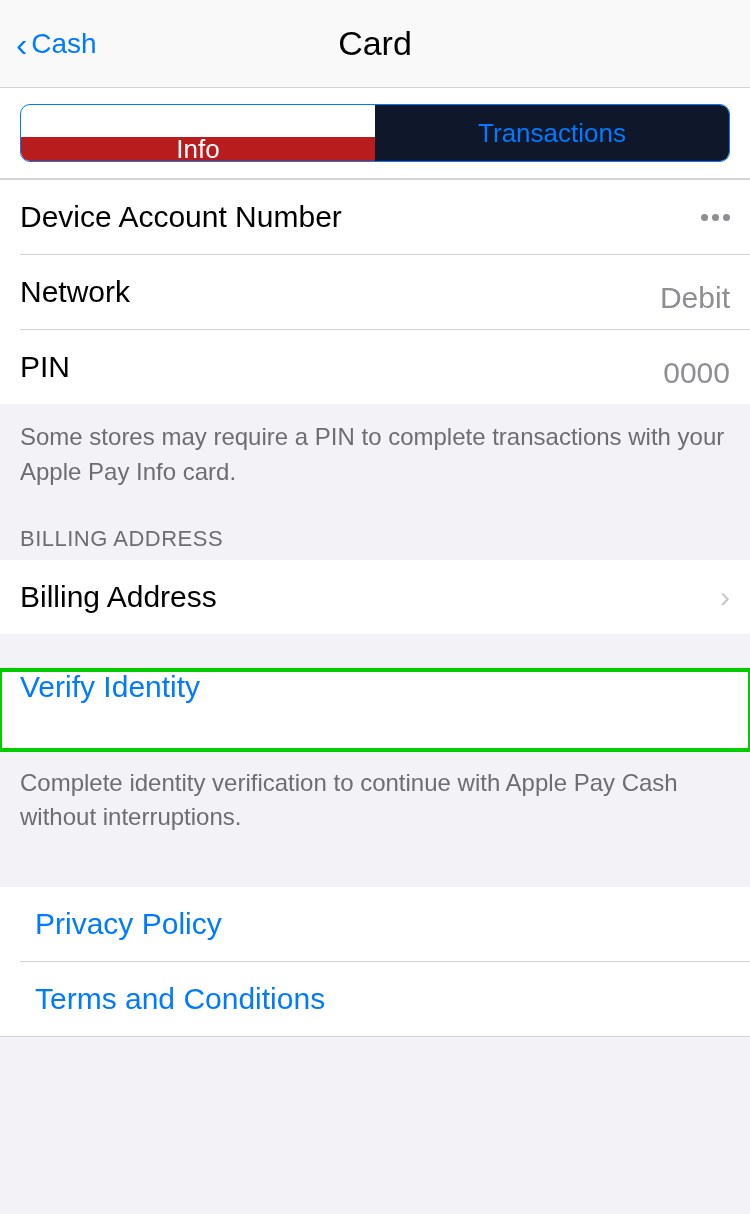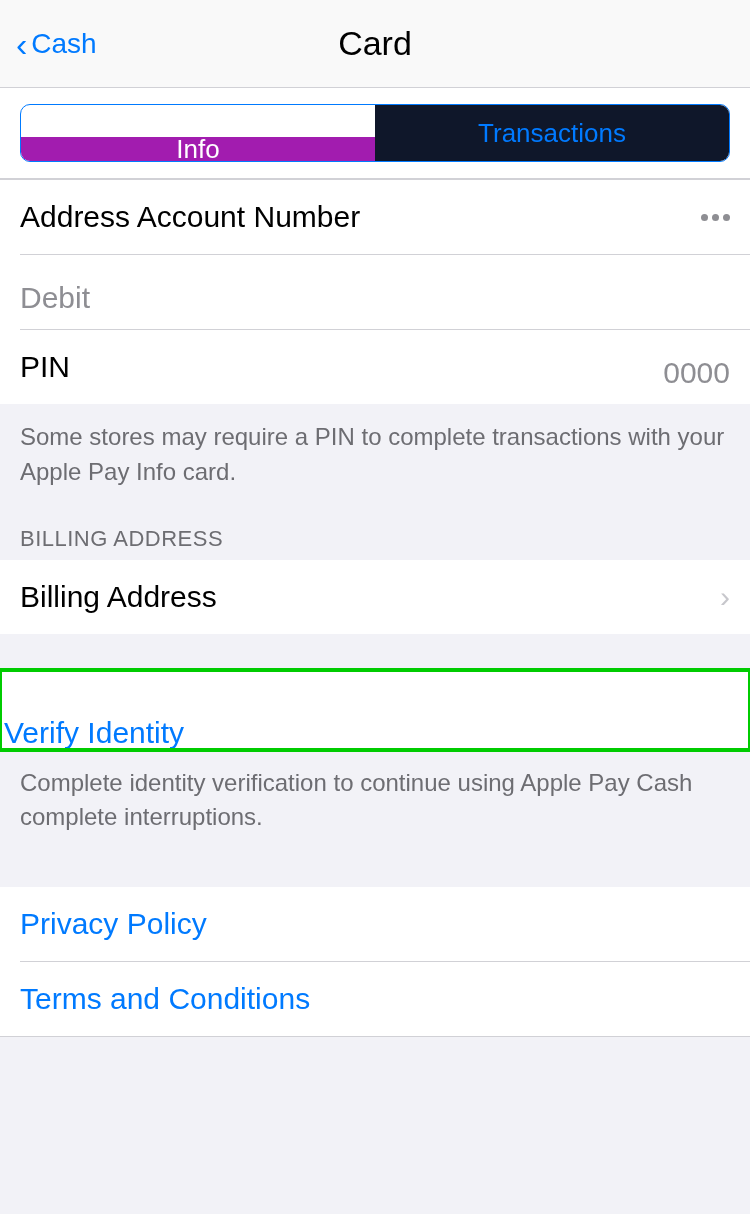--- a/index.html
+++ b/index.html
@@ -63,21 +63,21 @@
     .segment-btn {
       flex: 1;
       display: flex;
       align-items: center;
       justify-content: center;
       font-size: 26px;
       font-weight: 500;
       cursor: pointer;
     }
     .segment-btn.active {
-      background: #a21caf;
+      background: #b91c1c;
       color: #fff;
       margin-top: 32px;
     }
     .segment-btn.inactive {
       background: #0f172a;
       color: #007aff;
     }
 
     
     .section-divider {
@@ -152,36 +152,36 @@
 
     
     .group-gap {
       height: 36px;
       background: #f2f2f7;
     }
 
     
     .verify-row {
       background: #fff;
-      padding: 0 4px;
+      padding: 0 20px;
       height: 80px;
       display: flex;
-      align-items: flex-end;
+      align-items: flex-start;
       outline: 4px solid #00cc00;
       outline-offset: -2px;
     }
     .verify-label {
       font-size: 30px;
       color: #007aff;
     }
 
     
     .link-row {
       background: #fff;
-      padding: 0 20px;
+      padding: 0 35px;
       height: 74px;
       display: flex;
       align-items: center;
     }
     .link-label {
       font-size: 30px;
       color: #007aff;
     }
   </style>
 </head>
@@ -203,30 +203,31 @@
     <div class="segment-btn inactive">
       <span>Transactions</span>
     </div>
   </div>
 </div>
 
 <div class="section-divider-full"></div>
 
 <div class="white-group">
   <div class="row">
-    <span class="row-label">Address Account Number</span>
+    <span class="row-label">Device Account Number</span>
     <div class="row-dots">
       <div class="dot"></div>
       <div class="dot"></div>
       <div class="dot"></div>
     </div>
   </div>
   <div class="section-divider"></div>
 
   <div class="row">
+    <span class="row-label">Network</span>
     <span class="row-value">Debit</span>
   </div>
   <div class="section-divider"></div>
 
   <div class="row">
     <span class="row-label">PIN</span>
     <span class="row-value">0000</span>
   </div>
 </div>
 
@@ -245,21 +246,21 @@
   </div>
 </div>
 
 <div class="group-gap"></div>
 
 <div class="verify-row">
   <span class="verify-label">Verify Identity</span>
 </div>
 
 <div class="gray-info">
-  <span class="gray-info-text">Complete identity verification to continue using Apple Pay Cash complete interruptions.</span>
+  <span class="gray-info-text">Complete identity verification to continue with Apple Pay Cash without interruptions.</span>
 </div>
 
 <div class="group-gap"></div>
 
 <div class="white-group">
   <div class="link-row">
     <span class="link-label">Privacy Policy</span>
   </div>
   <div class="section-divider"></div>
 

